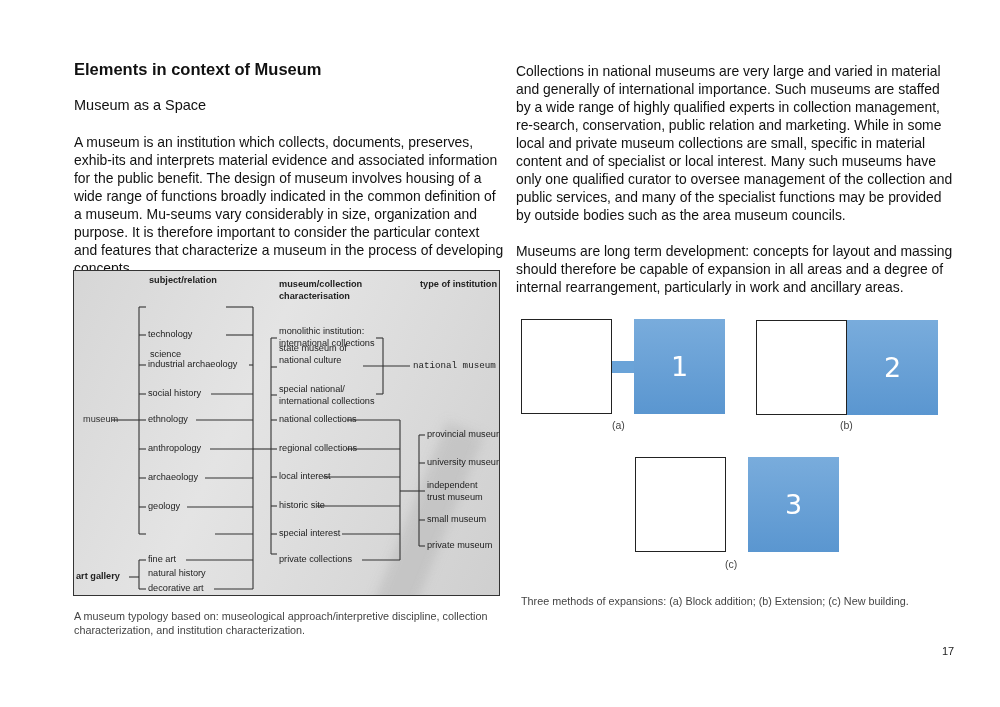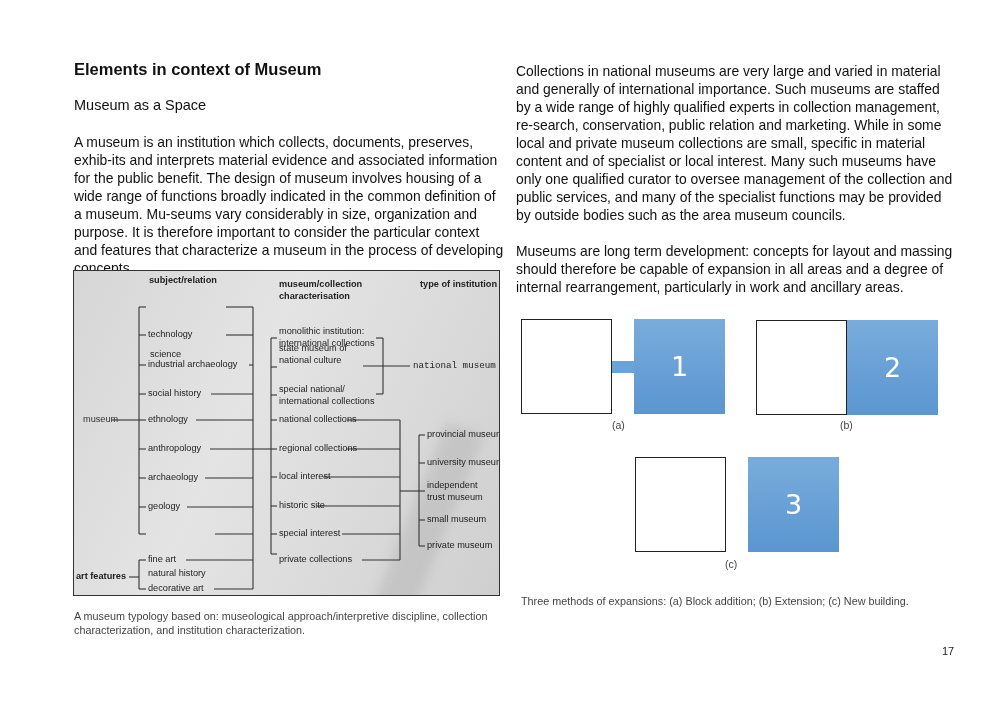--- a/index.html
+++ b/index.html
@@ -124,21 +124,21 @@
       <line x1="345" y1="249" x2="351" y2="249"></line>
       <line x1="345" y1="275" x2="351" y2="275"></line>
     </g>
   </svg>
 
   <div class="dlabel dhead" style="left:75px;top:4px;">subject/relation</div>
   <div class="dlabel dhead" style="left:205px;top:8px;width:100px;white-space:normal;">museum/collection characterisation</div>
   <div class="dlabel dhead" style="left:346px;top:8px;">type of institution</div>
 
   <div class="dlabel" style="left:9px;top:143px;color:#333;">museum</div>
-  <div class="dlabel" style="left:2px;top:300px;font-weight:bold;">art features</div>
+  <div class="dlabel" style="left:2px;top:300px;font-weight:bold;">art gallery</div>
 
   <div class="dlabel" style="left:76px;top:30px;margin-top:48px;">science</div>
   <div class="dlabel" style="left:74px;top:58px;">technology</div>
   <div class="dlabel" style="left:74px;top:88px;">industrial archaeology</div>
   <div class="dlabel" style="left:74px;top:117px;">social history</div>
   <div class="dlabel" style="left:74px;top:143px;">ethnology</div>
   <div class="dlabel" style="left:74px;top:172px;">anthropology</div>
   <div class="dlabel" style="left:74px;top:201px;">archaeology</div>
   <div class="dlabel" style="left:74px;top:230px;">geology</div>
   <div class="dlabel" style="left:74px;top:257px;margin-top:40px;">natural history</div>

